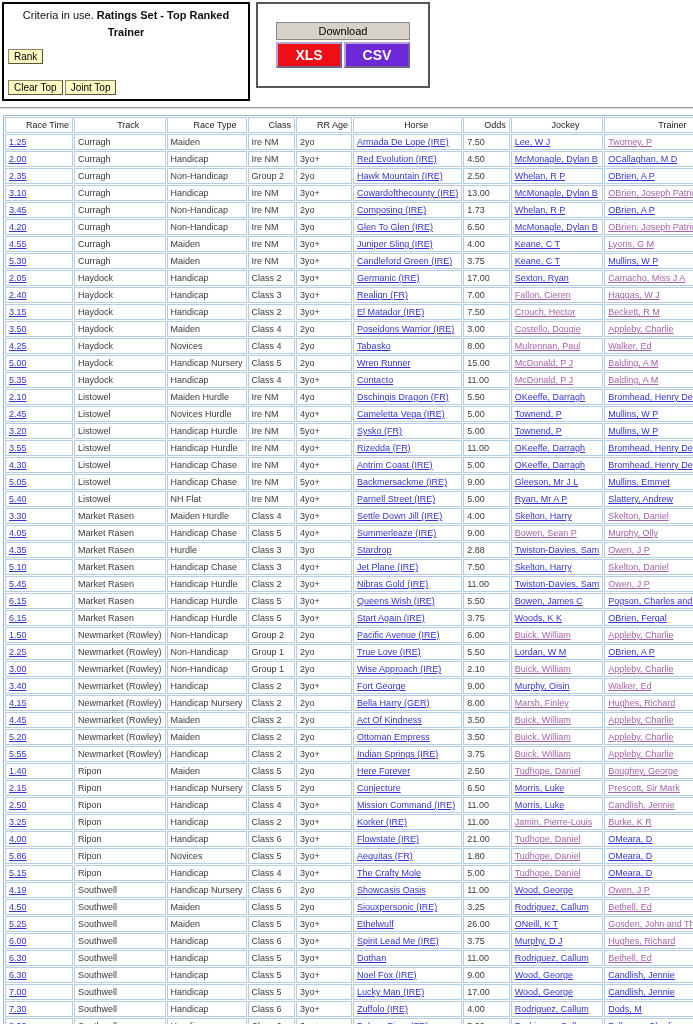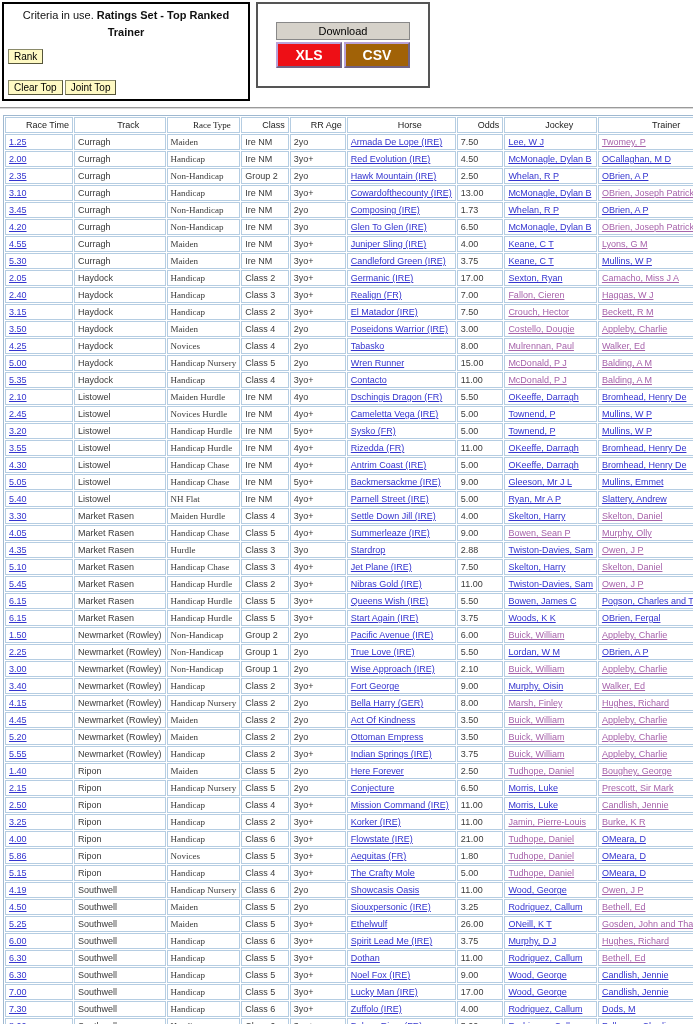--- a/index.html
+++ b/index.html
@@ -7,29 +7,29 @@
   .top{display:flex;align-items:flex-start;gap:6px;padding:2px 0 0 2px;}
   .criteria-box{width:248px;border:2px solid #000;background:#fff;padding:3px 4px 4px 4px;font-size:11px;color:#111;min-height:84px;box-sizing:border-box;}
   .criteria-line{line-height:17px;text-align:center;}
   .btn-row{margin-top:8px;}
   .beige-btn{display:inline-block;background:#fef9c3;border:1px solid #8a8a6a;border-right-color:#55553a;border-bottom-color:#55553a;font-size:10px;color:#000;padding:1px 5px;margin-right:2px;cursor:pointer;font-family:"Liberation Sans",sans-serif;}
   .download-box{width:174px;border:2px solid #555;background:#fff;padding:18px;box-sizing:border-box;height:86px;}
   .download-title{background:#d6d2ca;border:1px solid #888;text-align:center;font-size:11px;color:#000;padding:2px 0;}
   .dl-btns{display:flex;gap:2px;margin-top:2px;}
   .dl-btn{flex:1;text-align:center;font-size:14px;font-weight:bold;color:#fff;padding:3px 0;border:2px outset #b9a2d8;cursor:pointer;}
   .dl-xls{background:#ee0f16;}
-  .dl-csv{background:#a16207;}
+  .dl-csv{background:#6d28d9;}
   hr.sep{border:none;border-top:1px solid #9a9a9a;border-bottom:1px solid #d9d9d9;margin:6px 0 6px 0;}
   table.races{border-collapse:separate;border-spacing:1px;table-layout:fixed;margin-left:3px;border:1px solid #9fb8d0;background:#fff;}
   table.races th, table.races td{border:1px solid #b5cde2;font-size:9px;color:#3a3a3a;padding:2px 3px;overflow:hidden;white-space:nowrap;background:#fff;box-sizing:border-box;}
   table.races th{text-align:center;color:#222;font-weight:normal;padding-left:20px;}
   table.races td{text-align:left;}
   .c-time{width:50px;}
   .c-track{width:88px;}
-  .c-type{width:75px;font-family:Liberation Serif, serif;}
+  .c-type{width:75px;}
   .c-class{width:37px;}
   .c-age{width:32px;}
   .c-horse{width:108px;margin-left:36px;}
   .c-odds{width:27px;}
   .c-jockey{width:88px;}
   .c-trainer{width:112px;}
   .c-pos{width:44px;}
   a.lnk{color:var(--link,#3434cf);text-decoration:underline;}
   a.lnk.visited{color:var(--visited,#a763ab);}
 </style>

